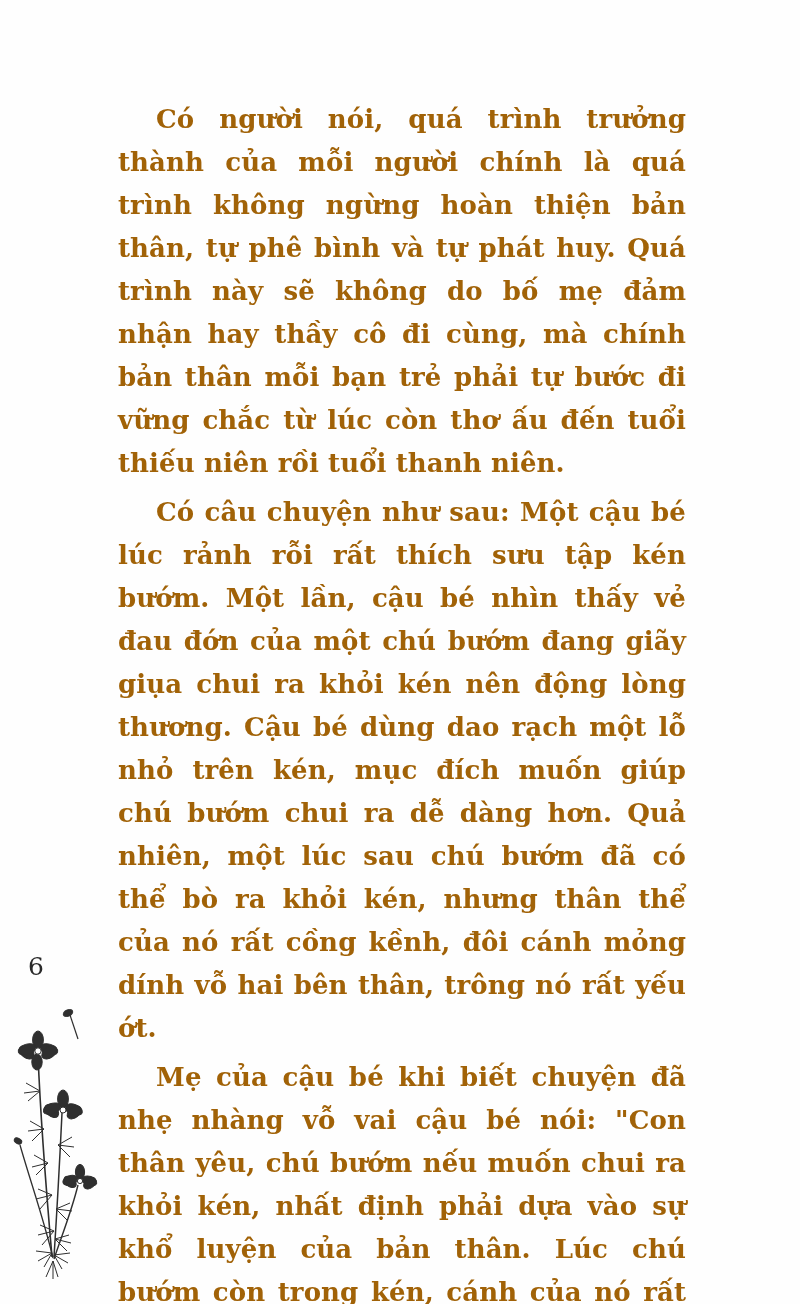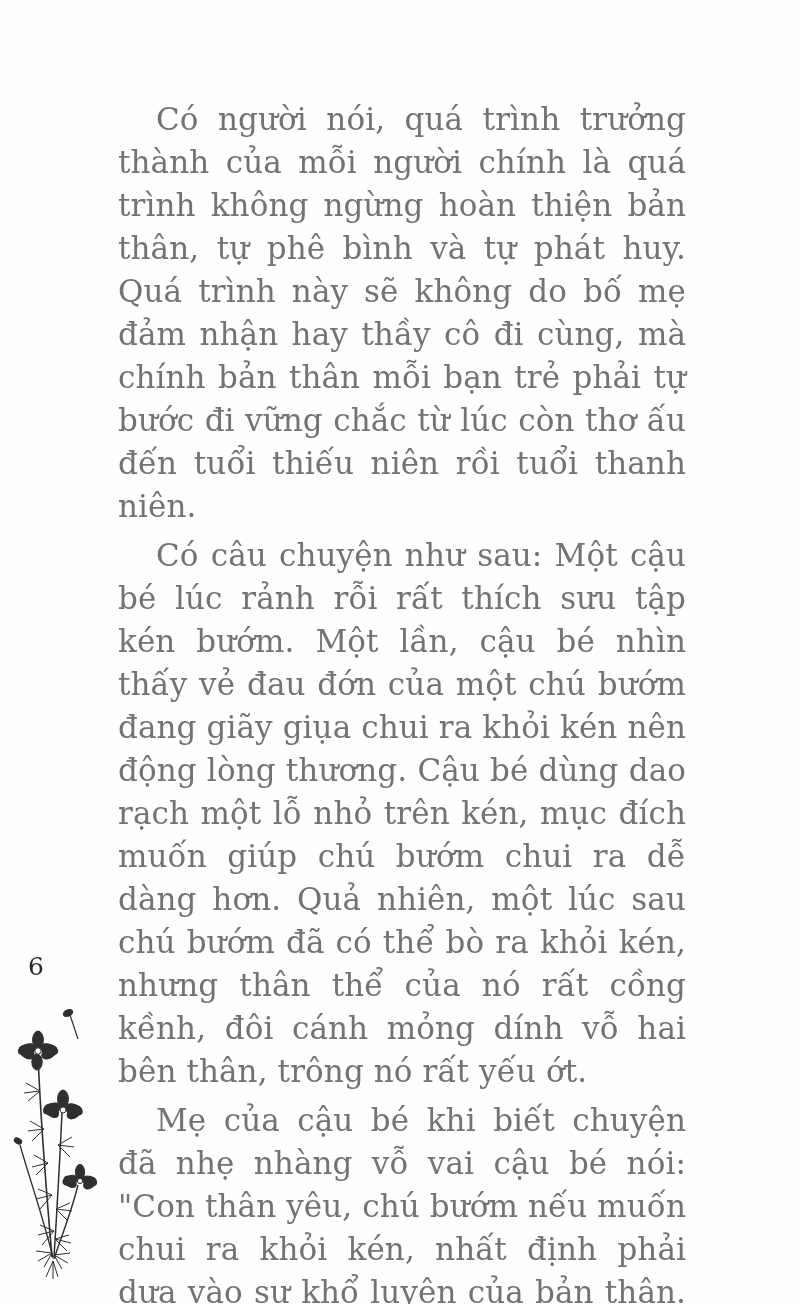--- a/index.html
+++ b/index.html
@@ -25,28 +25,28 @@
   
   .text-column {
     position: absolute;
     left: 118px;
     top: 98px;
     width: 568px;
   }
 
   .para {
     margin: 0 0 6px 0;
-    font-size: 31px;
+    font-size: 26px;
     line-height: 43px;
     text-align: justify;
     text-indent: 38px;
     letter-spacing: 0.1px;
-    color: #737373;
+    color: #a16207;
     font-family: "DejaVu Serif", "Liberation Serif", serif;
-    font-weight: 400;
+    font-weight: 700;
   }
 
   .para:last-child {
     margin-bottom: 0;
   }
 
   
   .page-number {
     position: absolute;
     left: 28px;

